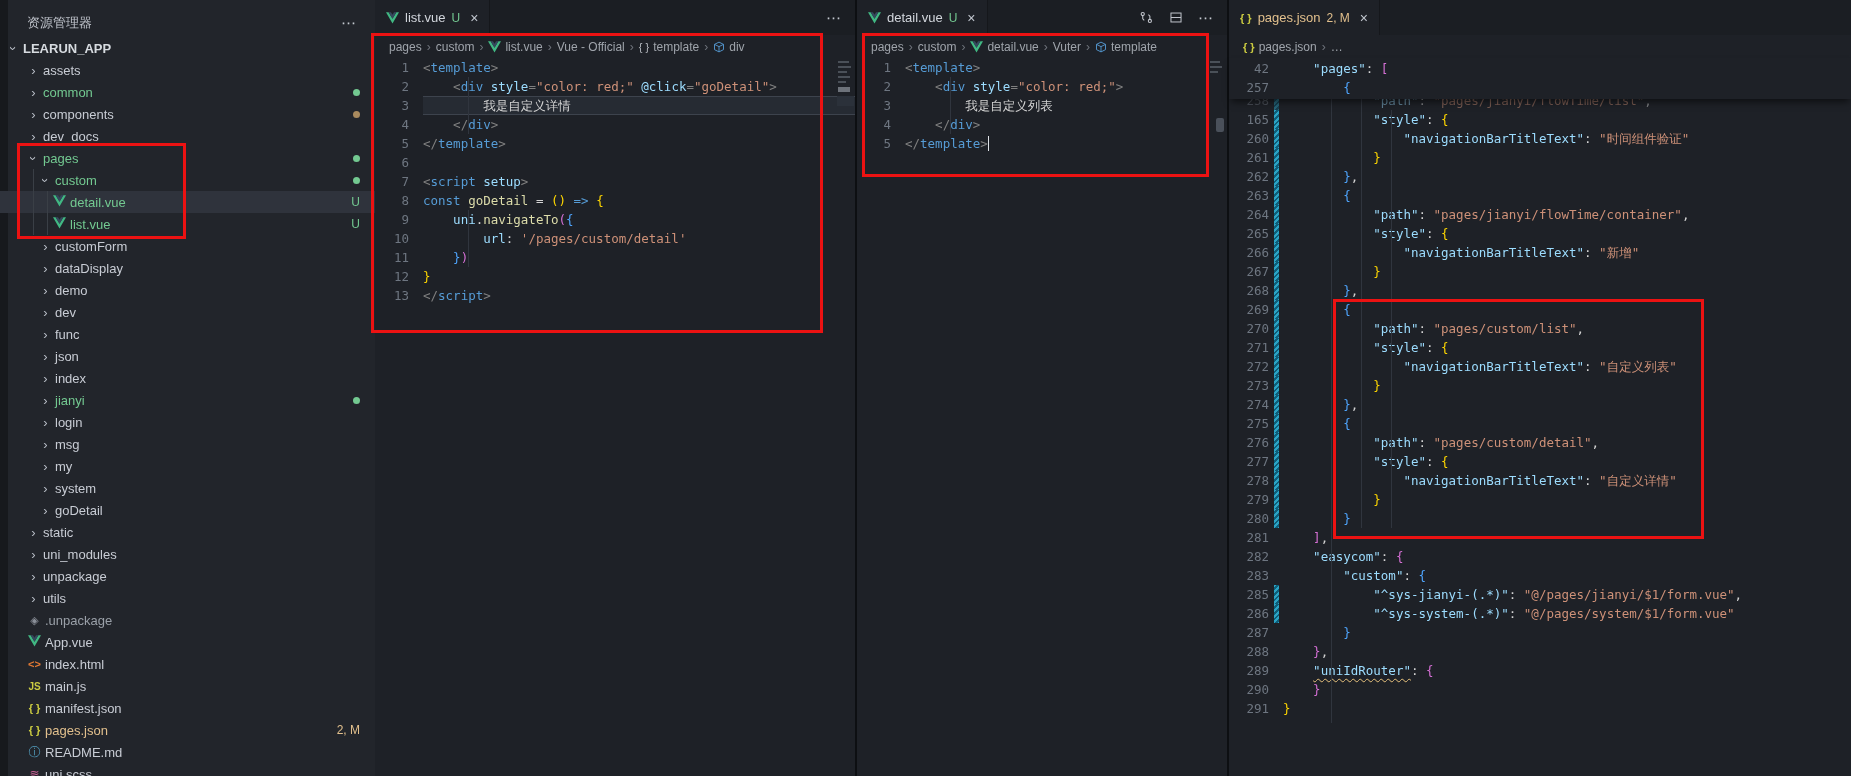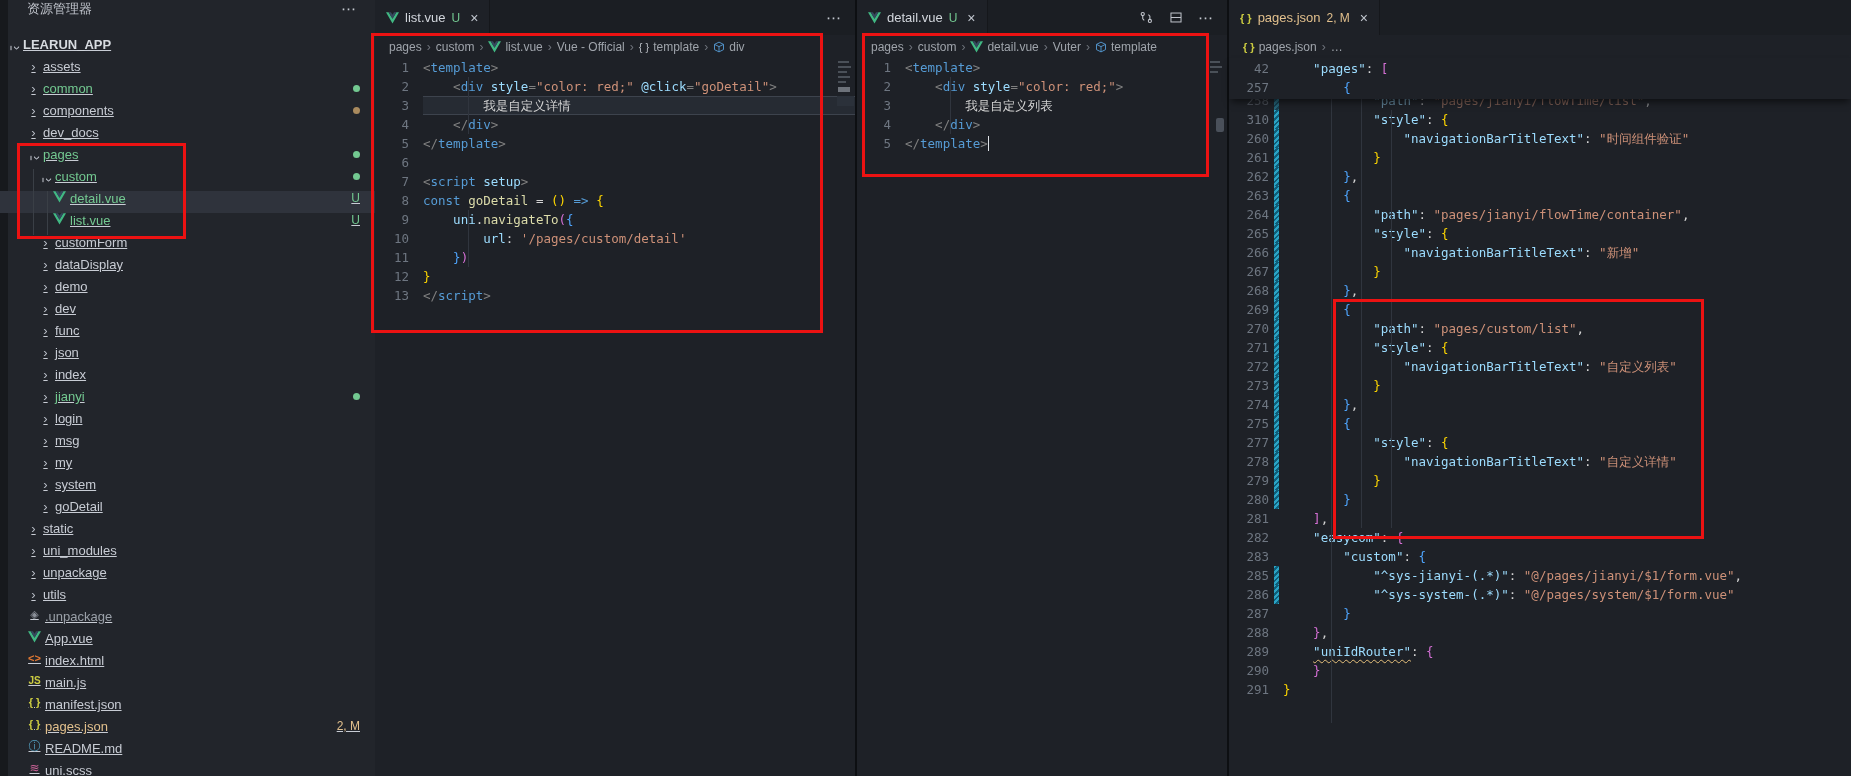--- a/index.html
+++ b/index.html
@@ -1,25 +1,25 @@
 <!DOCTYPE html>
 <html><head>
 <meta charset="utf-8">
 <style>
   html,body{margin:0;padding:0;background:#101114;}
   .app{position:relative;width:1851px;height:776px;background:#1e2127;overflow:hidden;
        font-family:"Liberation Sans",sans-serif;color:#c8ccd4;font-size:13px;-webkit-font-smoothing:antialiased;}
   
   .sidebar{position:absolute;left:0;top:0;width:375px;height:776px;background:#22252b;border-right:1px solid #3a3f46;}
   .sidebar .edge{position:absolute;left:0;top:0;width:8px;height:776px;background:#17191d;}
-  .side-header{position:absolute;left:0;top:0;width:100%;height:32px;display:flex;align-items:flex-start;}
+  .side-header{position:absolute;left:0;top:0;width:100%;height:32px;display:flex;align-items:flex-end;}
   .side-title{margin-left:27px;color:#bfc3cb;font-size:13px;}
   .side-dots{margin-left:auto;margin-right:18px;color:#c5c9d0;font-size:15px;letter-spacing:1px;cursor:pointer;}
   .tree{position:absolute;left:0;top:37px;width:100%;}
-  .trow{height:22px;display:flex;position:relative;cursor:pointer;text-decoration:underline;}
+  .trow{height:22px;display:flex;align-items:center;position:relative;cursor:pointer;}
   .trow.sel{background:#2f333c;}
   .chev{width:15px;flex:none;color:#b9bec7;font-size:13px;text-align:center;}
   .chev.down{transform:rotate(90deg);display:inline-block;}
   .ticon{width:17px;flex:none;text-align:center;font-size:11px;line-height:11px;}
   .tlabel{margin-left:2px;white-space:nowrap;color:#c8ccd4;}
   .tlabel.green{color:#73c991;} .tlabel.yellow{color:#e2c08d;} .tlabel.dim{color:#9aa0a8;}
   .tbadge{margin-left:auto;margin-right:15px;flex:none;font-size:12px;}
   .dot{width:7px;height:7px;border-radius:50%;display:inline-block;}
   .badge-u{color:#73c991;} .badge-m{color:#e2c08d;}
   .tguide{position:absolute;width:1px;background:#3a3f46;}
@@ -510,21 +510,21 @@
           <span>…</span>
         </span>
       </div>
     <div class="code w40" style="top:91px">
         <div class="cl dim">
           <span class="ln">258</span>
           <span class="mk mod"></span>
           <span class="ct"><span class="tk-w">            </span><span class="tk-a">"path"</span><span class="tk-w">: </span><span class="tk-s">"pages/jianyi/flowTime/list"</span><span class="tk-w">,</span></span>
         </div>
         <div class="cl">
-          <span class="ln">310</span>
+          <span class="ln">165</span>
           <span class="mk mod"></span>
           <span class="ct"><span class="tk-w">            </span><span class="tk-a">"style"</span><span class="tk-w">: </span><span class="tk-by">{</span></span>
         </div>
         <div class="cl">
           <span class="ln">260</span>
           <span class="mk mod"></span>
           <span class="ct"><span class="tk-w">                </span><span class="tk-a">"navigationBarTitleText"</span><span class="tk-w">: </span><span class="tk-s">"时间组件验证"</span></span>
         </div>
         <div class="cl">
           <span class="ln">261</span>
@@ -593,20 +593,25 @@
         </div>
         <div class="cl">
           <span class="ln">274</span>
           <span class="mk mod"></span>
           <span class="ct"><span class="tk-w">        </span><span class="tk-bb">}</span><span class="tk-w">,</span></span>
         </div>
         <div class="cl">
           <span class="ln">275</span>
           <span class="mk mod"></span>
           <span class="ct"><span class="tk-w">        </span><span class="tk-bb">{</span></span>
+        </div>
+        <div class="cl">
+          <span class="ln">276</span>
+          <span class="mk mod"></span>
+          <span class="ct"><span class="tk-w">            </span><span class="tk-a">"path"</span><span class="tk-w">: </span><span class="tk-s">"pages/custom/detail"</span><span class="tk-w">,</span></span>
         </div>
         <div class="cl">
           <span class="ln">277</span>
           <span class="mk mod"></span>
           <span class="ct"><span class="tk-w">            </span><span class="tk-a">"style"</span><span class="tk-w">: </span><span class="tk-by">{</span></span>
         </div>
         <div class="cl">
           <span class="ln">278</span>
           <span class="mk mod"></span>
           <span class="ct"><span class="tk-w">                </span><span class="tk-a">"navigationBarTitleText"</span><span class="tk-w">: </span><span class="tk-s">"自定义详情"</span></span>

